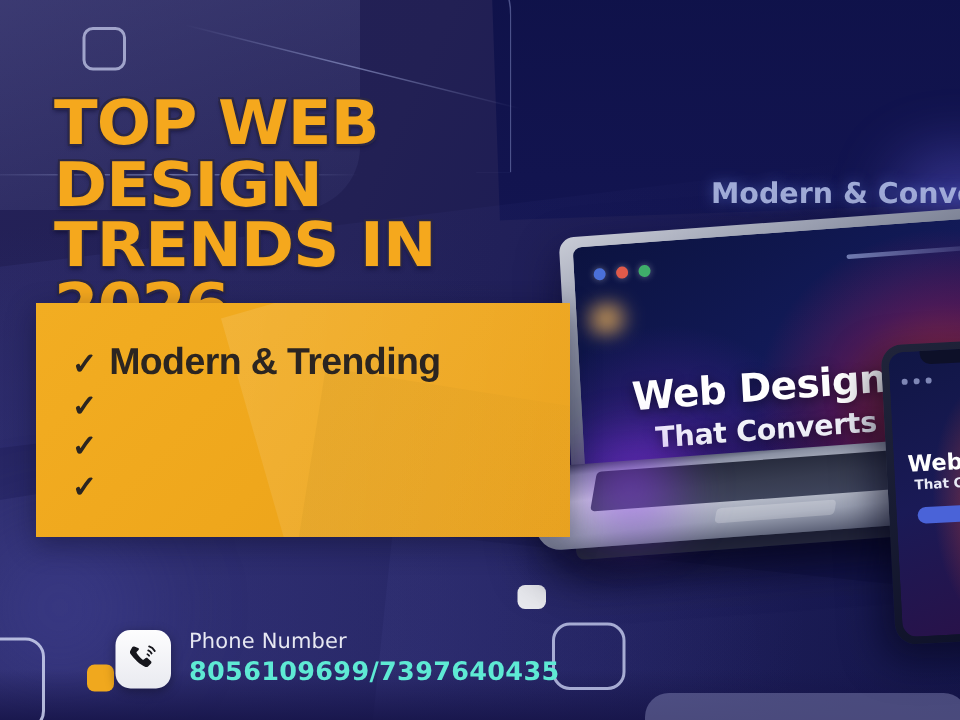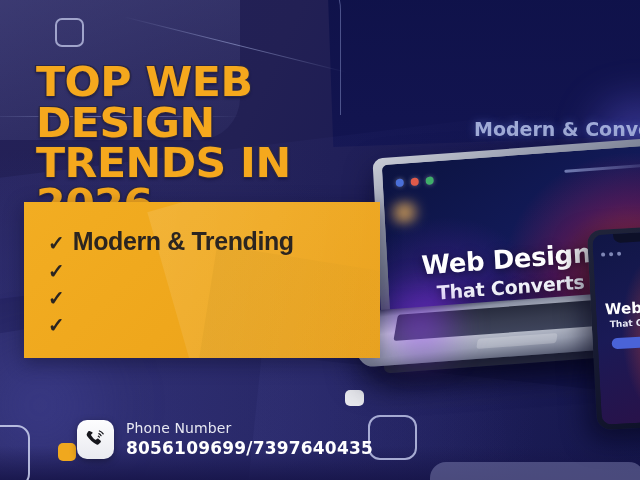--- a/index.html
+++ b/index.html
@@ -76,21 +76,21 @@
   
   .phone-block{position:absolute;left:77px;top:372px;display:flex;align-items:flex-end;gap:12px;z-index:14;margin-top:48px;}
   .phone-icon{width:37px;height:39px;border-radius:10px;
     background:linear-gradient(180deg,#fdfdfe,#e9eaf0);
     display:flex;align-items:center;justify-content:center;
     box-shadow:0 2px 7px rgba(0,0,0,.35);}
   .phone-lines{display:flex;flex-direction:column;justify-content:center;}
   .ph-label{font-family:"DejaVu Sans", sans-serif;font-size:14px;color:#e7e8f2;
     letter-spacing:.1px;line-height:1.25;}
   .ph-number{font-family:"DejaVu Sans", sans-serif;font-weight:bold;font-size:17px;
-    color:#ffffff;letter-spacing:.2px;line-height:1.25;}
+    color:#5eead4;letter-spacing:.2px;line-height:1.25;}
   
   .devices{position:absolute;left:370px;top:100px;width:290px;height:330px;z-index:10;}
   .clip-text{position:absolute;left:104px;top:18px;
     font-family:"DejaVu Sans", sans-serif;font-weight:bold;font-size:19px;
     color:#b9c6ef;white-space:nowrap;opacity:.85;
     text-shadow:0 0 10px rgba(120,150,255,.5);}
   .laptop{position:absolute;left:8px;top:48px;width:290px;height:215px;
     transform:rotate(-4.2deg) skewX(-1deg);}
   .lid{position:absolute;inset:0;border-radius:10px 14px 6px 6px;
     background:linear-gradient(160deg,#c9ccd6 0%,#9ea3b4 18%,#6e7488 40%,#3a3f55 60%);

